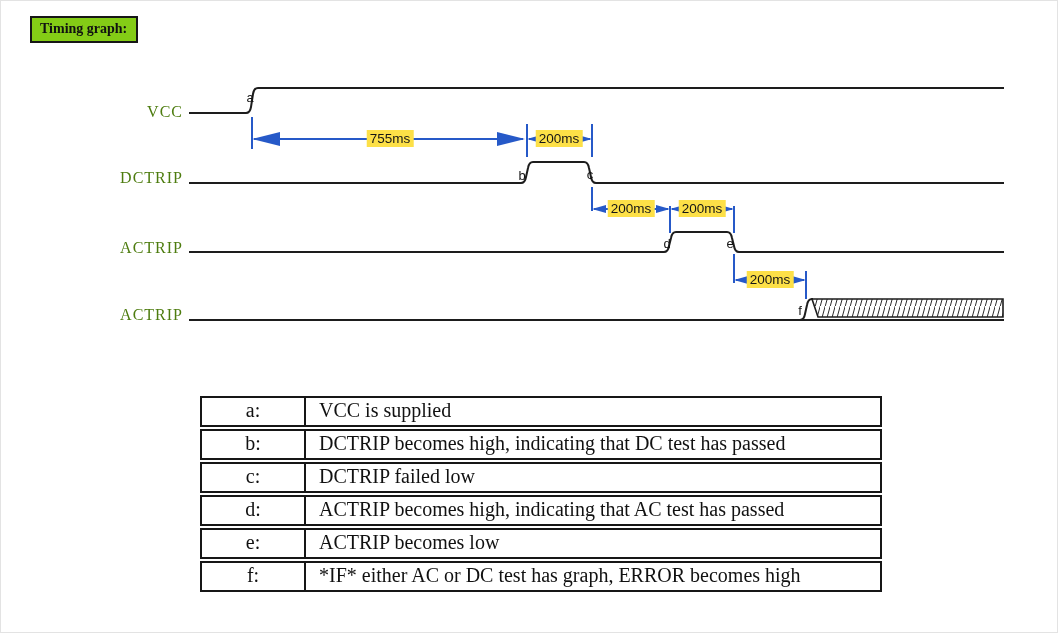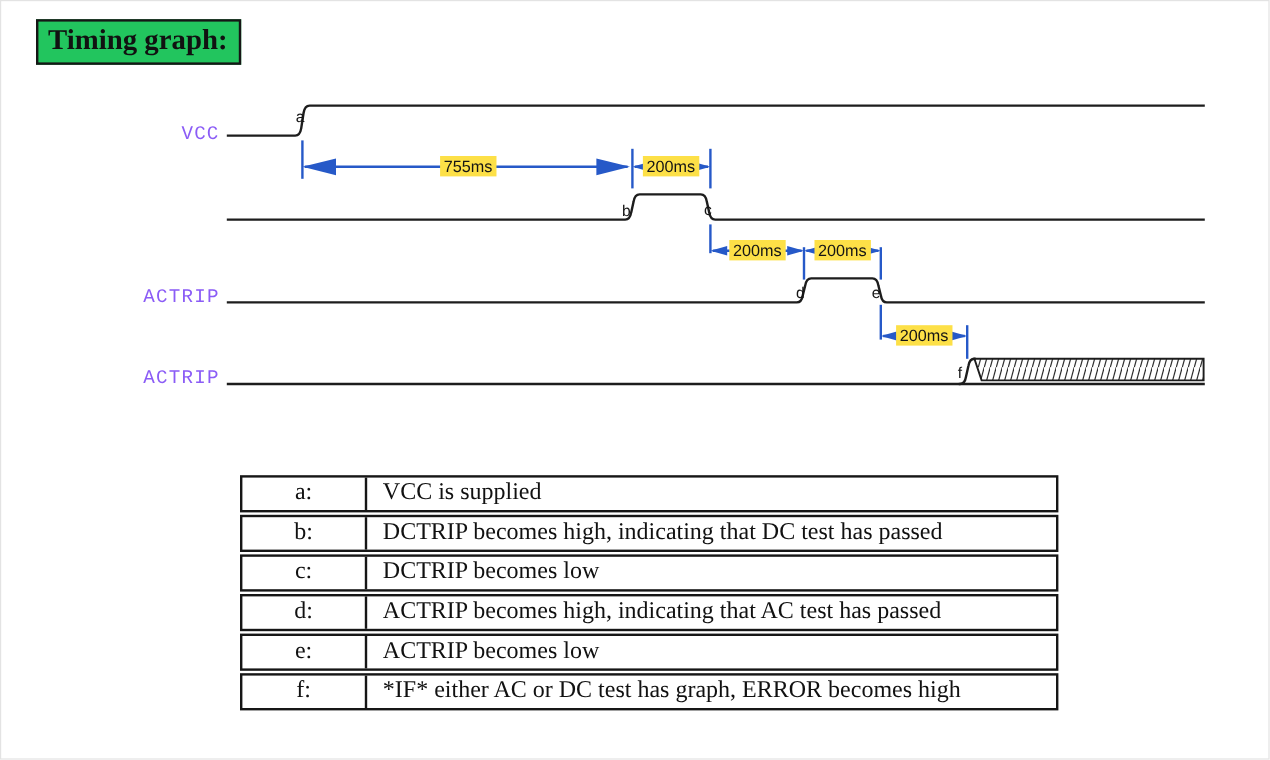--- a/index.html
+++ b/index.html
@@ -15,38 +15,38 @@
     overflow:hidden;
   }
   .frame{position:absolute;inset:0;border:1px solid #e3e3e3;pointer-events:none;}
 
   
   .title-box{
     position:absolute;left:30px;top:16px;
     border:2px solid #161616;
     padding:3px 9px 4px 8px;
     font-family:"Liberation Serif",serif;
-    font-weight:bold;font-size:24px;color:#111;
-    background:#22c55e;
+    font-weight:bold;font-size:14px;color:#111;
+    background:#84cc16;
   }
 
   
   .diagram{position:absolute;left:0;top:0;width:1058px;height:380px;}
   .diagram svg{position:absolute;left:0;top:0;}
   .wave{stroke:var(--ink);stroke-width:2;fill:none;stroke-linecap:square;}
   .bl{stroke:var(--blue);stroke-width:2;fill:none;}
   .bhead{fill:var(--blue);stroke:none;}
   .hatchline{stroke:#2a2a2a;stroke-width:1;}
   .hatchbox{fill:url(#hatch);stroke:var(--ink);stroke-width:1.6;}
 
   .sig{
     position:absolute;left:0;width:183px;text-align:right;
-    font-family:Liberation Mono, monospace;
+    font-family:Liberation Serif, serif;
     font-size:16px;line-height:16px;letter-spacing:1px;
-    color:#8b5cf6;
+    color:#4d7c0f;
   }
   .marker{
     position:absolute;
     font-size:13px;line-height:13px;color:#151515;
     transform:translateX(-50%);
   }
   .duration{
     position:absolute;
     font-size:13.5px;line-height:17px;color:#151515;
     background:#fde047;padding:0 3px;
@@ -135,20 +135,21 @@
 
       <polygon class="bhead" points="670,209 684,205 684,213"></polygon>
       <polygon class="bhead" points="734,209 720,205 720,213"></polygon>
 
       <polygon class="bhead" points="734,280 748,276 748,284"></polygon>
       <polygon class="bhead" points="806,280 792,276 792,284"></polygon>
     </g>
   </svg>
 
   <div class="sig" style="top:104px">VCC</div>
+  <div class="sig" style="top:170px">DCTRIP</div>
   <div class="sig" style="top:240px">ACTRIP</div>
   <div class="sig" style="top:307px">ACTRIP</div>
 
   <div class="marker" style="left:250px;top:91px">a</div>
   <div class="marker" style="left:522px;top:169px">b</div>
   <div class="marker" style="left:590px;top:168px">c</div>
   <div class="marker" style="left:667px;top:237px">d</div>
   <div class="marker" style="left:730px;top:237px">e</div>
   <div class="marker" style="left:800px;top:304px">f</div>
 
@@ -163,21 +164,21 @@
   <div class="lrow">
     <div class="lkey">a:</div>
     <div class="ldesc">VCC is supplied</div>
   </div>
   <div class="lrow">
     <div class="lkey">b:</div>
     <div class="ldesc">DCTRIP becomes high, indicating that DC test has passed</div>
   </div>
   <div class="lrow">
     <div class="lkey">c:</div>
-    <div class="ldesc">DCTRIP becomes low</div>
+    <div class="ldesc">DCTRIP failed low</div>
   </div>
   <div class="lrow">
     <div class="lkey">d:</div>
     <div class="ldesc">ACTRIP becomes high, indicating that AC test has passed</div>
   </div>
   <div class="lrow">
     <div class="lkey">e:</div>
     <div class="ldesc">ACTRIP becomes low</div>
   </div>
   <div class="lrow">

